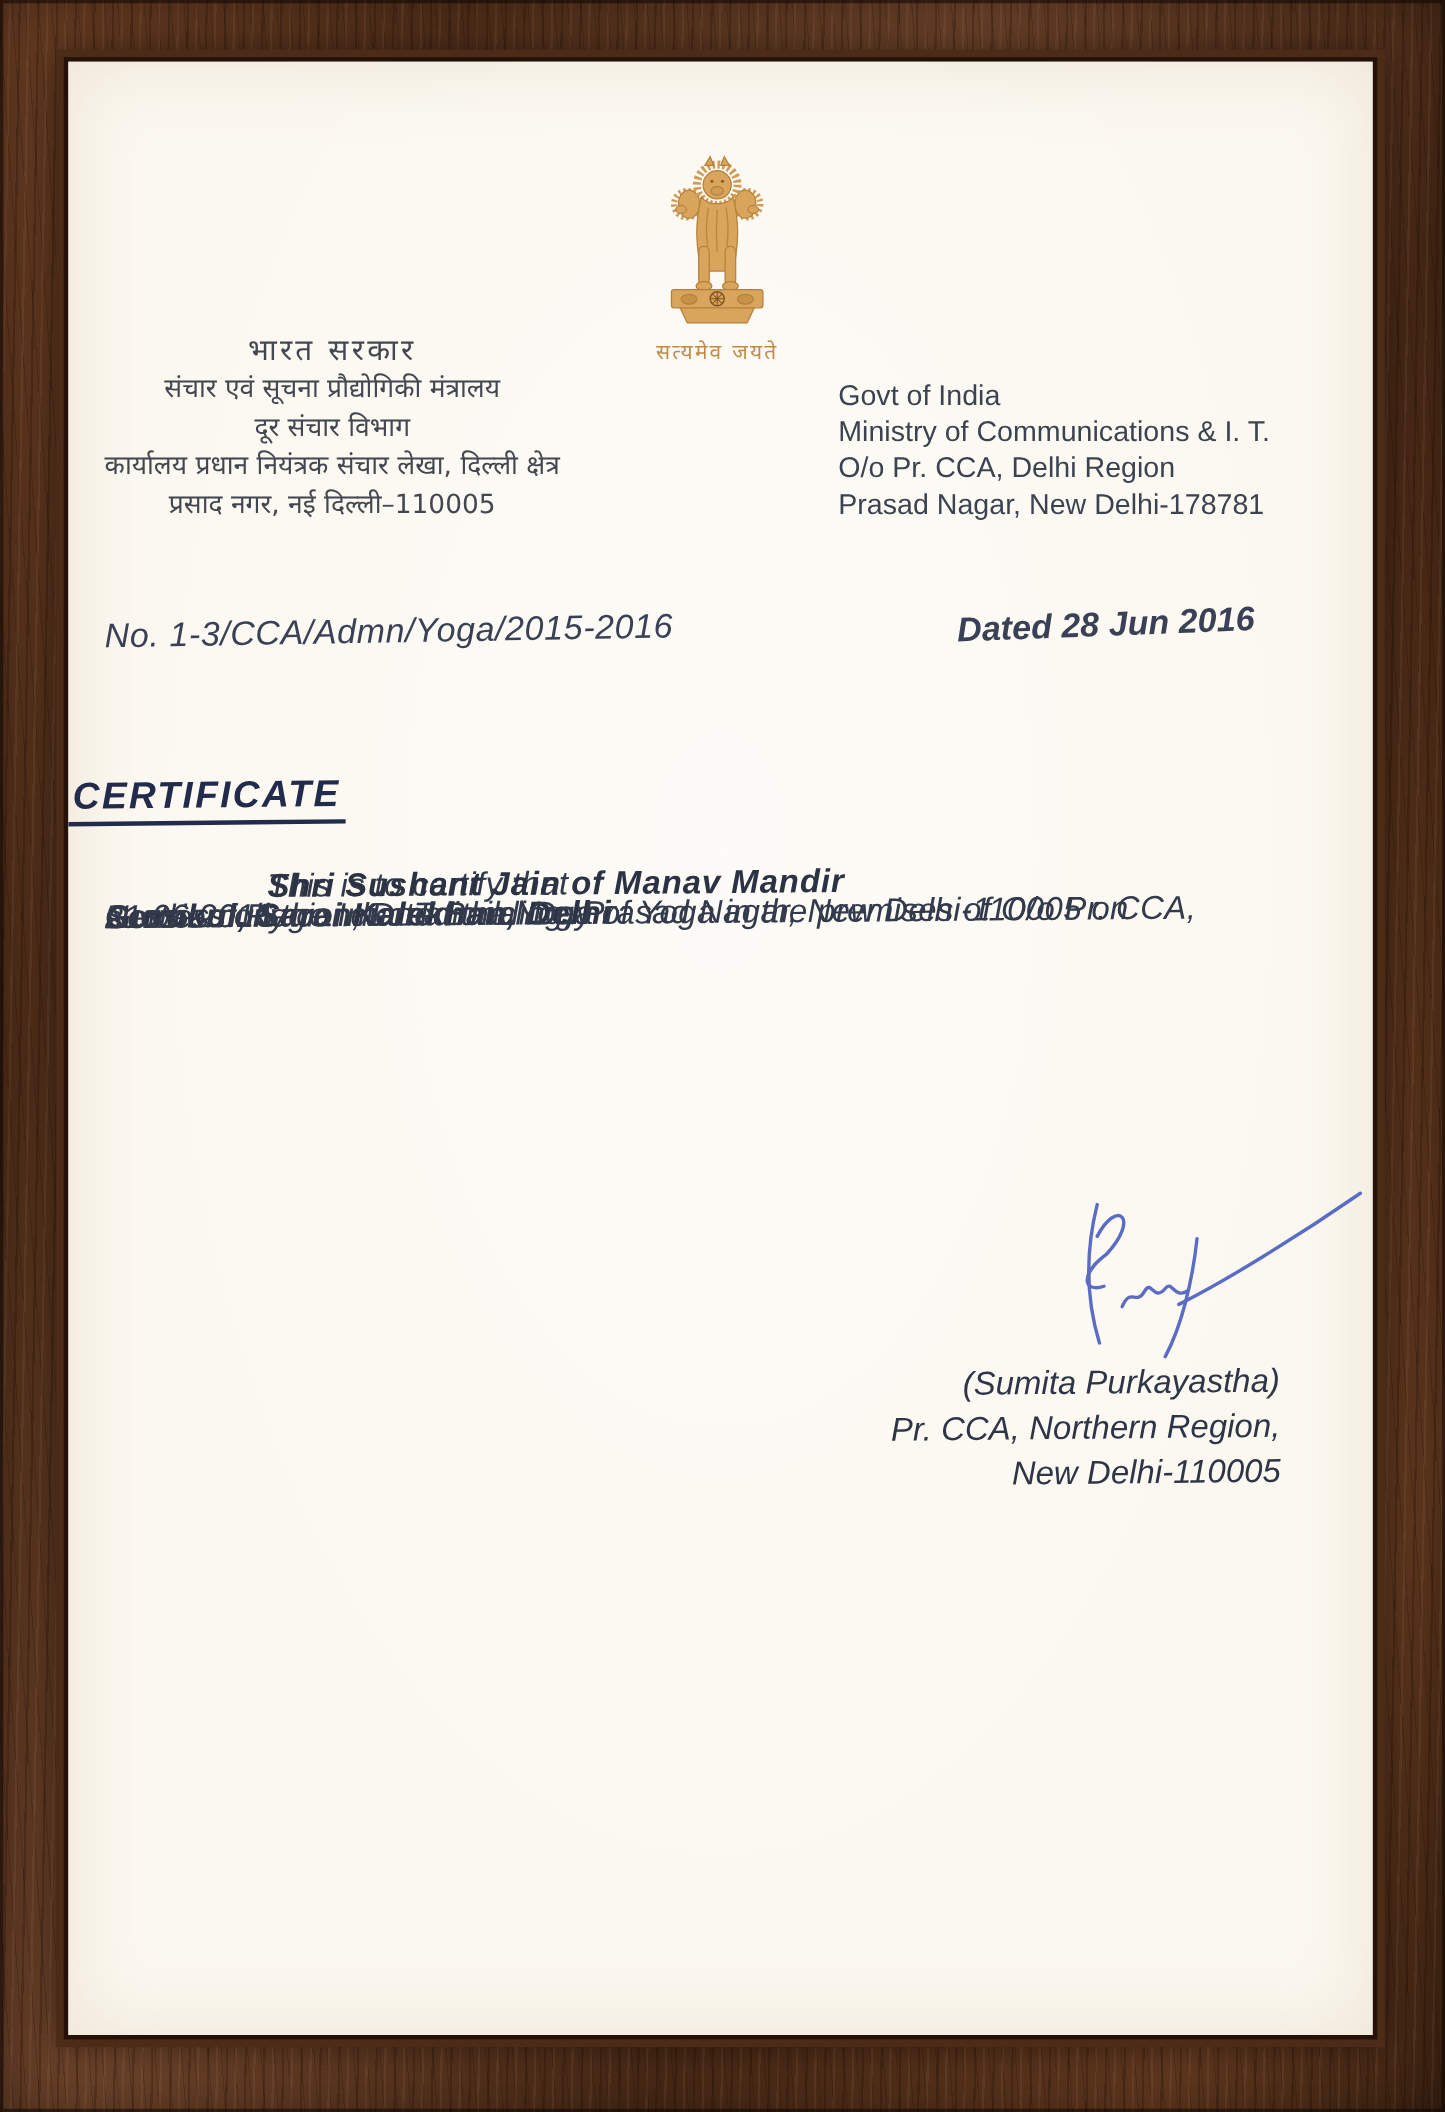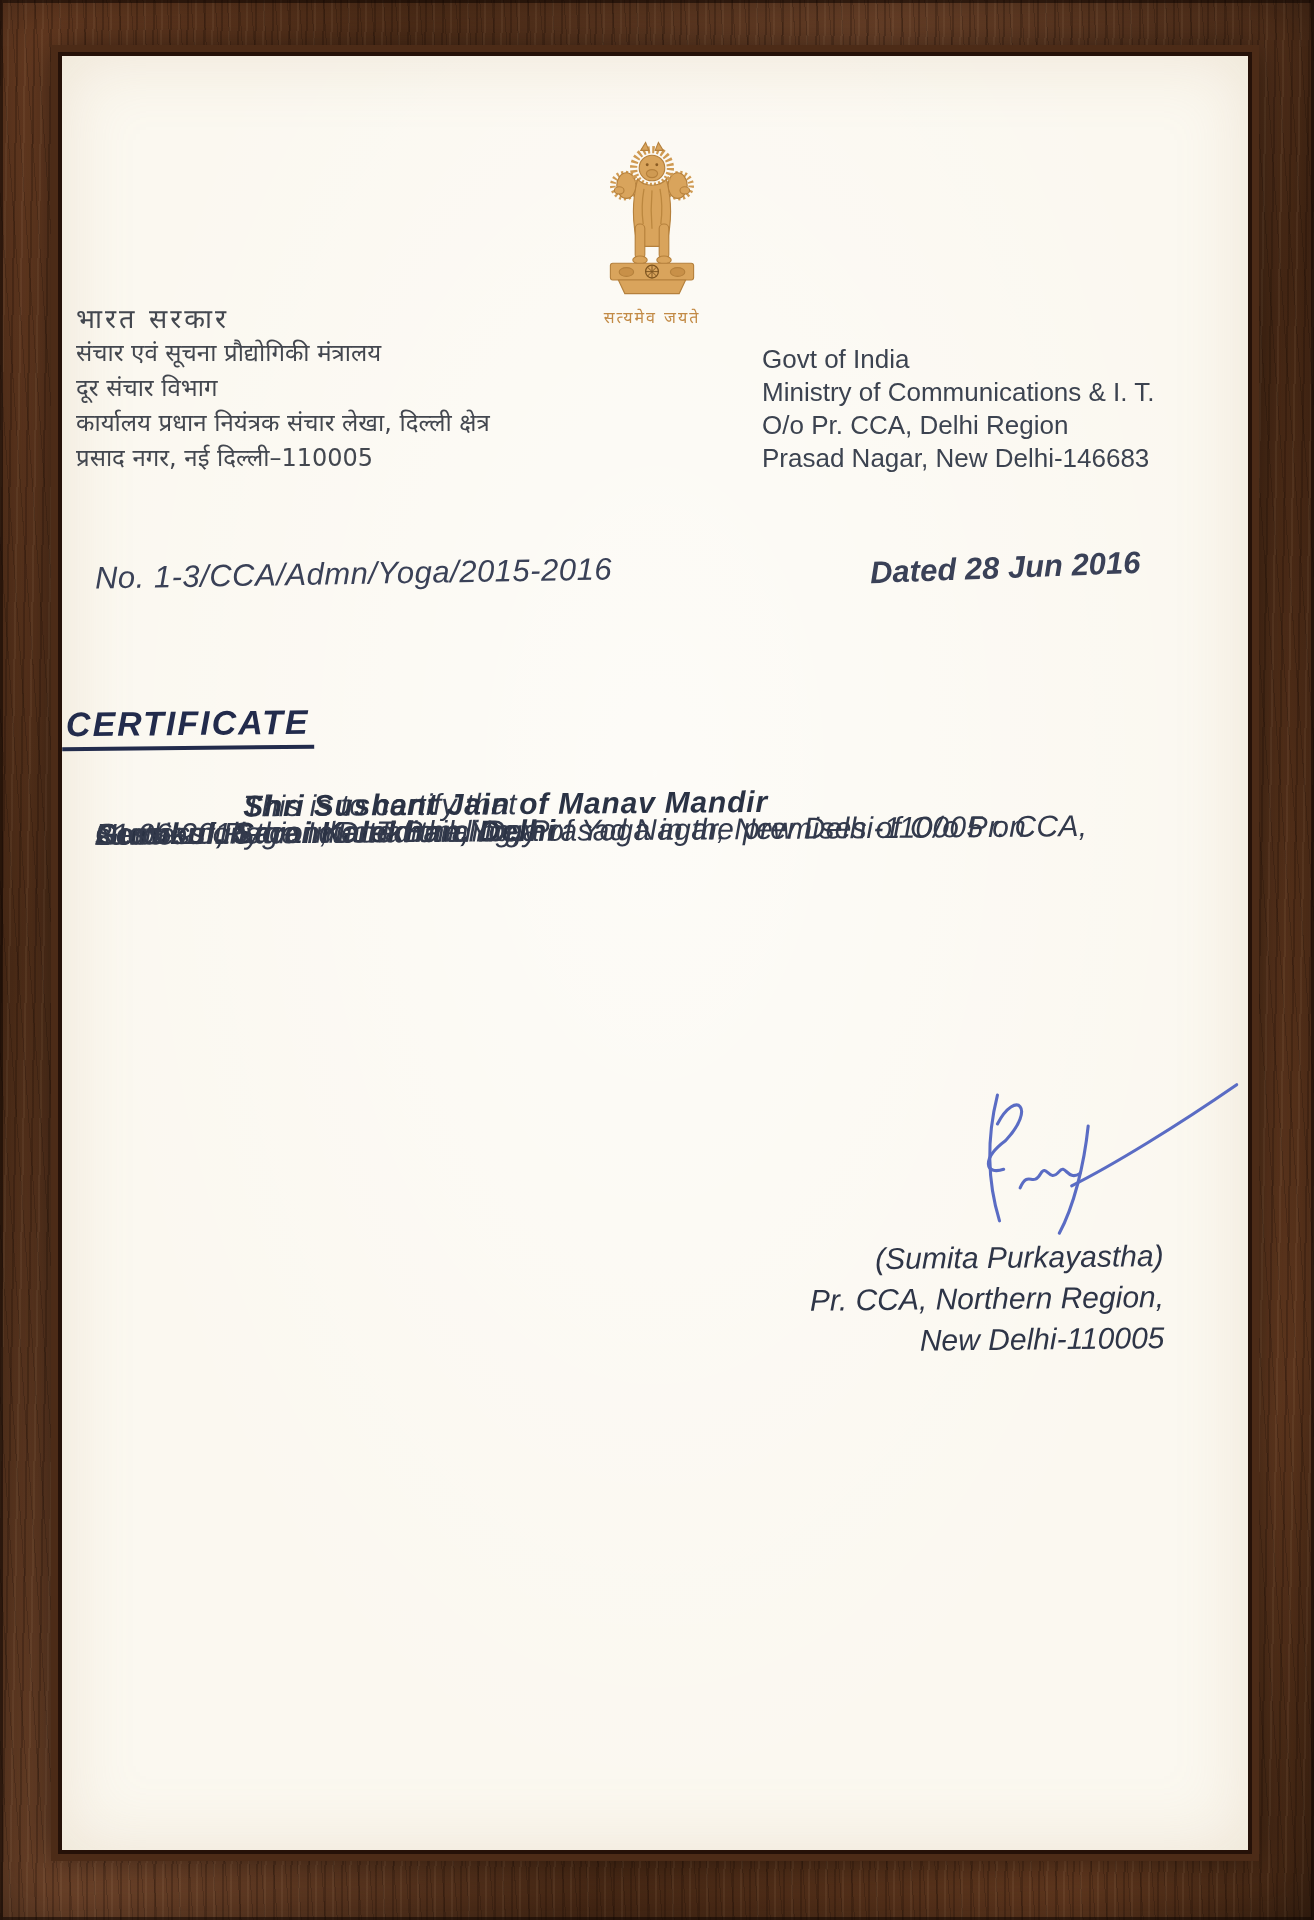--- a/index.html
+++ b/index.html
@@ -17,24 +17,24 @@
   .paper{position:absolute;left:62px;top:56px;width:1186px;height:1794px;
     background:
       radial-gradient(ellipse at 50% 40%, rgba(255,255,255,.5), rgba(255,255,255,0) 70%),
       #fbf8f0;
     box-shadow:0 0 0 4px rgba(24,10,4,.75), 0 0 0 11px #4c2b17, 0 0 34px 10px rgba(0,0,0,.5),
       inset 0 0 70px rgba(190,160,115,.22);}
   .paper *{position:absolute;}
   
   .emblem{left:520px;top:80px;width:140px;text-align:center;}
   .emblem svg{position:static;display:block;margin:0 auto;}
-  .emblem-motto{position:static;display:block;margin-top:2px;font-size:16px;letter-spacing:2px;
+  .emblem-motto{position:static;display:block;margin-top:2px;font-size:19px;letter-spacing:2px;
     color:#c28a45;font-family:"DejaVu Sans", sans-serif;}
   
-  .hindi-block{left:14px;top:245px;width:480px;text-align:left;
+  .hindi-block{left:0;top:245px;width:480px;text-align:center;
     font-family:"DejaVu Sans", sans-serif;color:#43474f;font-size:24px;line-height:35px;}
   .hindi-block div{position:static;}
   .hindi-block div:first-child{font-size:27px;letter-spacing:3px;}
   .english-block{left:700px;top:271px;width:540px;text-align:left;
     color:#3c4350;font-size:26px;line-height:33px;margin-top:16px;}
   .english-block div{position:static;}
   
   .ref-no{left:33px;top:500px;font-size:31px;font-style:italic;color:#3a4157;
     letter-spacing:.5px;transform:rotate(-1deg);}
   .ref-date{left:808px;top:494px;font-size:31px;font-style:italic;font-weight:600;
@@ -104,21 +104,21 @@
         <div>संचार एवं सूचना प्रौद्योगिकी मंत्रालय</div>
         <div>दूर संचार विभाग</div>
         <div>कार्यालय प्रधान नियंत्रक संचार लेखा, दिल्ली क्षेत्र</div>
         <div>प्रसाद नगर, नई दिल्ली–110005</div>
       </div>
 
     <div class="english-block">
         <div>Govt of India</div>
         <div>Ministry of Communications &amp; I. T.</div>
         <div>O/o Pr. CCA, Delhi Region</div>
-        <div>Prasad Nagar, New Delhi-146683</div>
+        <div>Prasad Nagar, New Delhi-178781</div>
       </div>
 
     <div class="ref-no">No. 1-3/CCA/Admn/Yoga/2015-2016</div>
     <div class="ref-date">Dated 28 Jun 2016</div>
 
     <div class="cert-title-wrap">
       <span class="cert-title">CERTIFICATE</span>
     </div>
 
     <div class="body-text">

